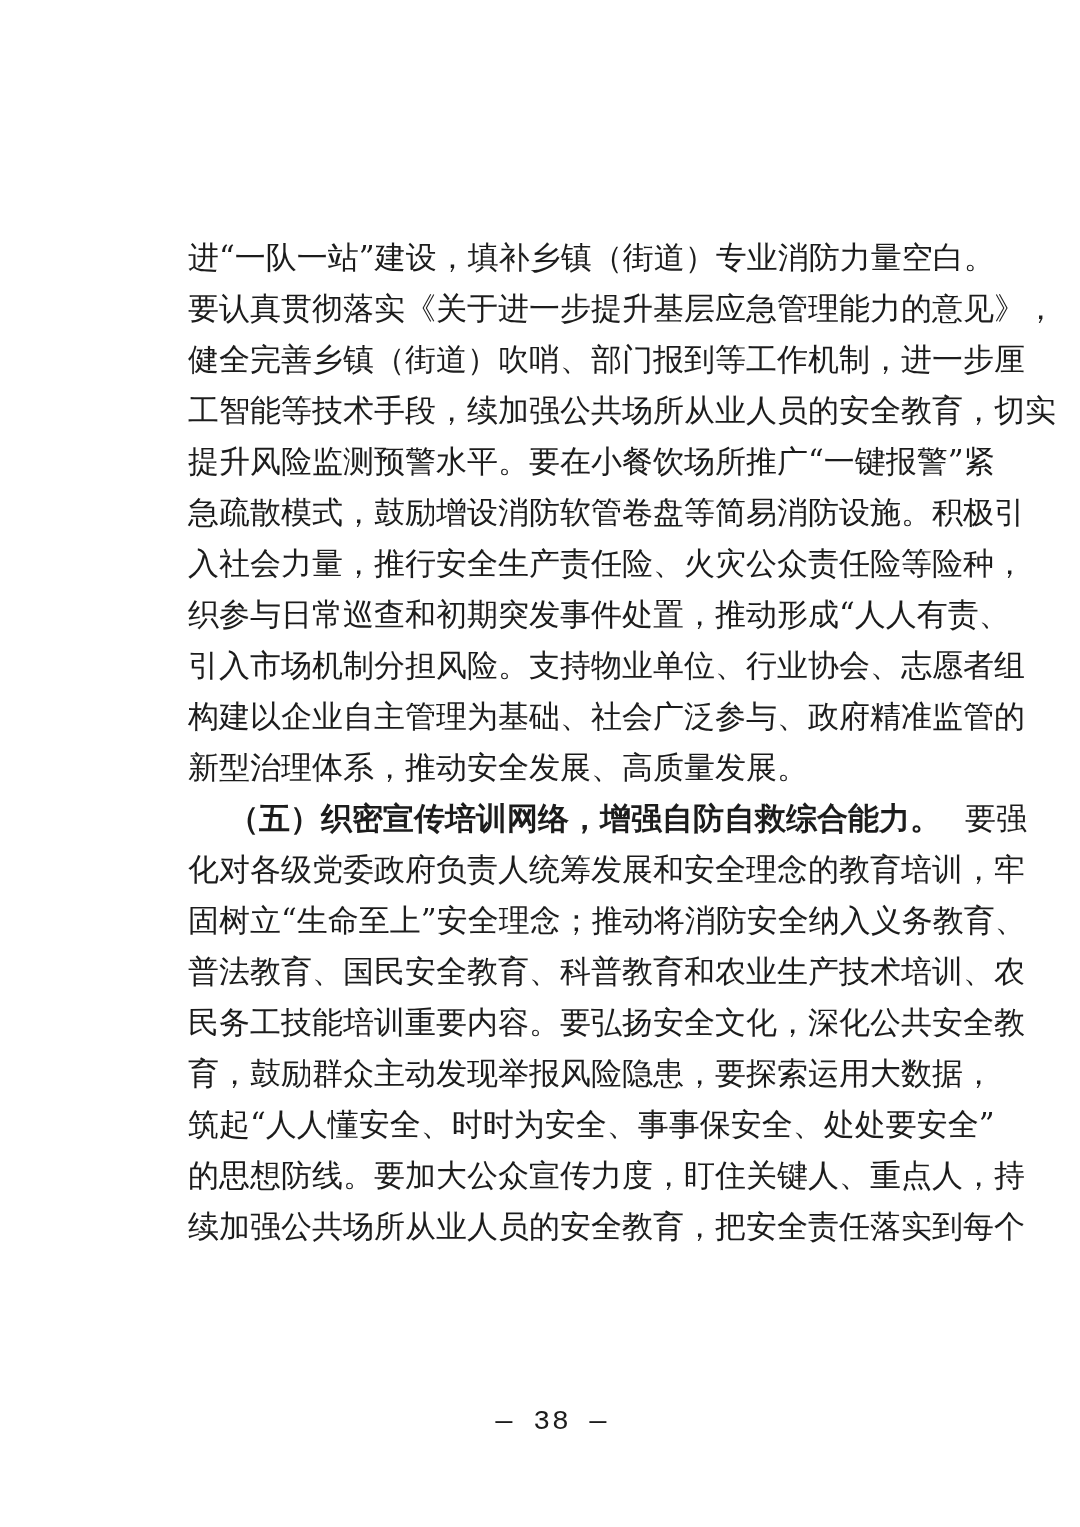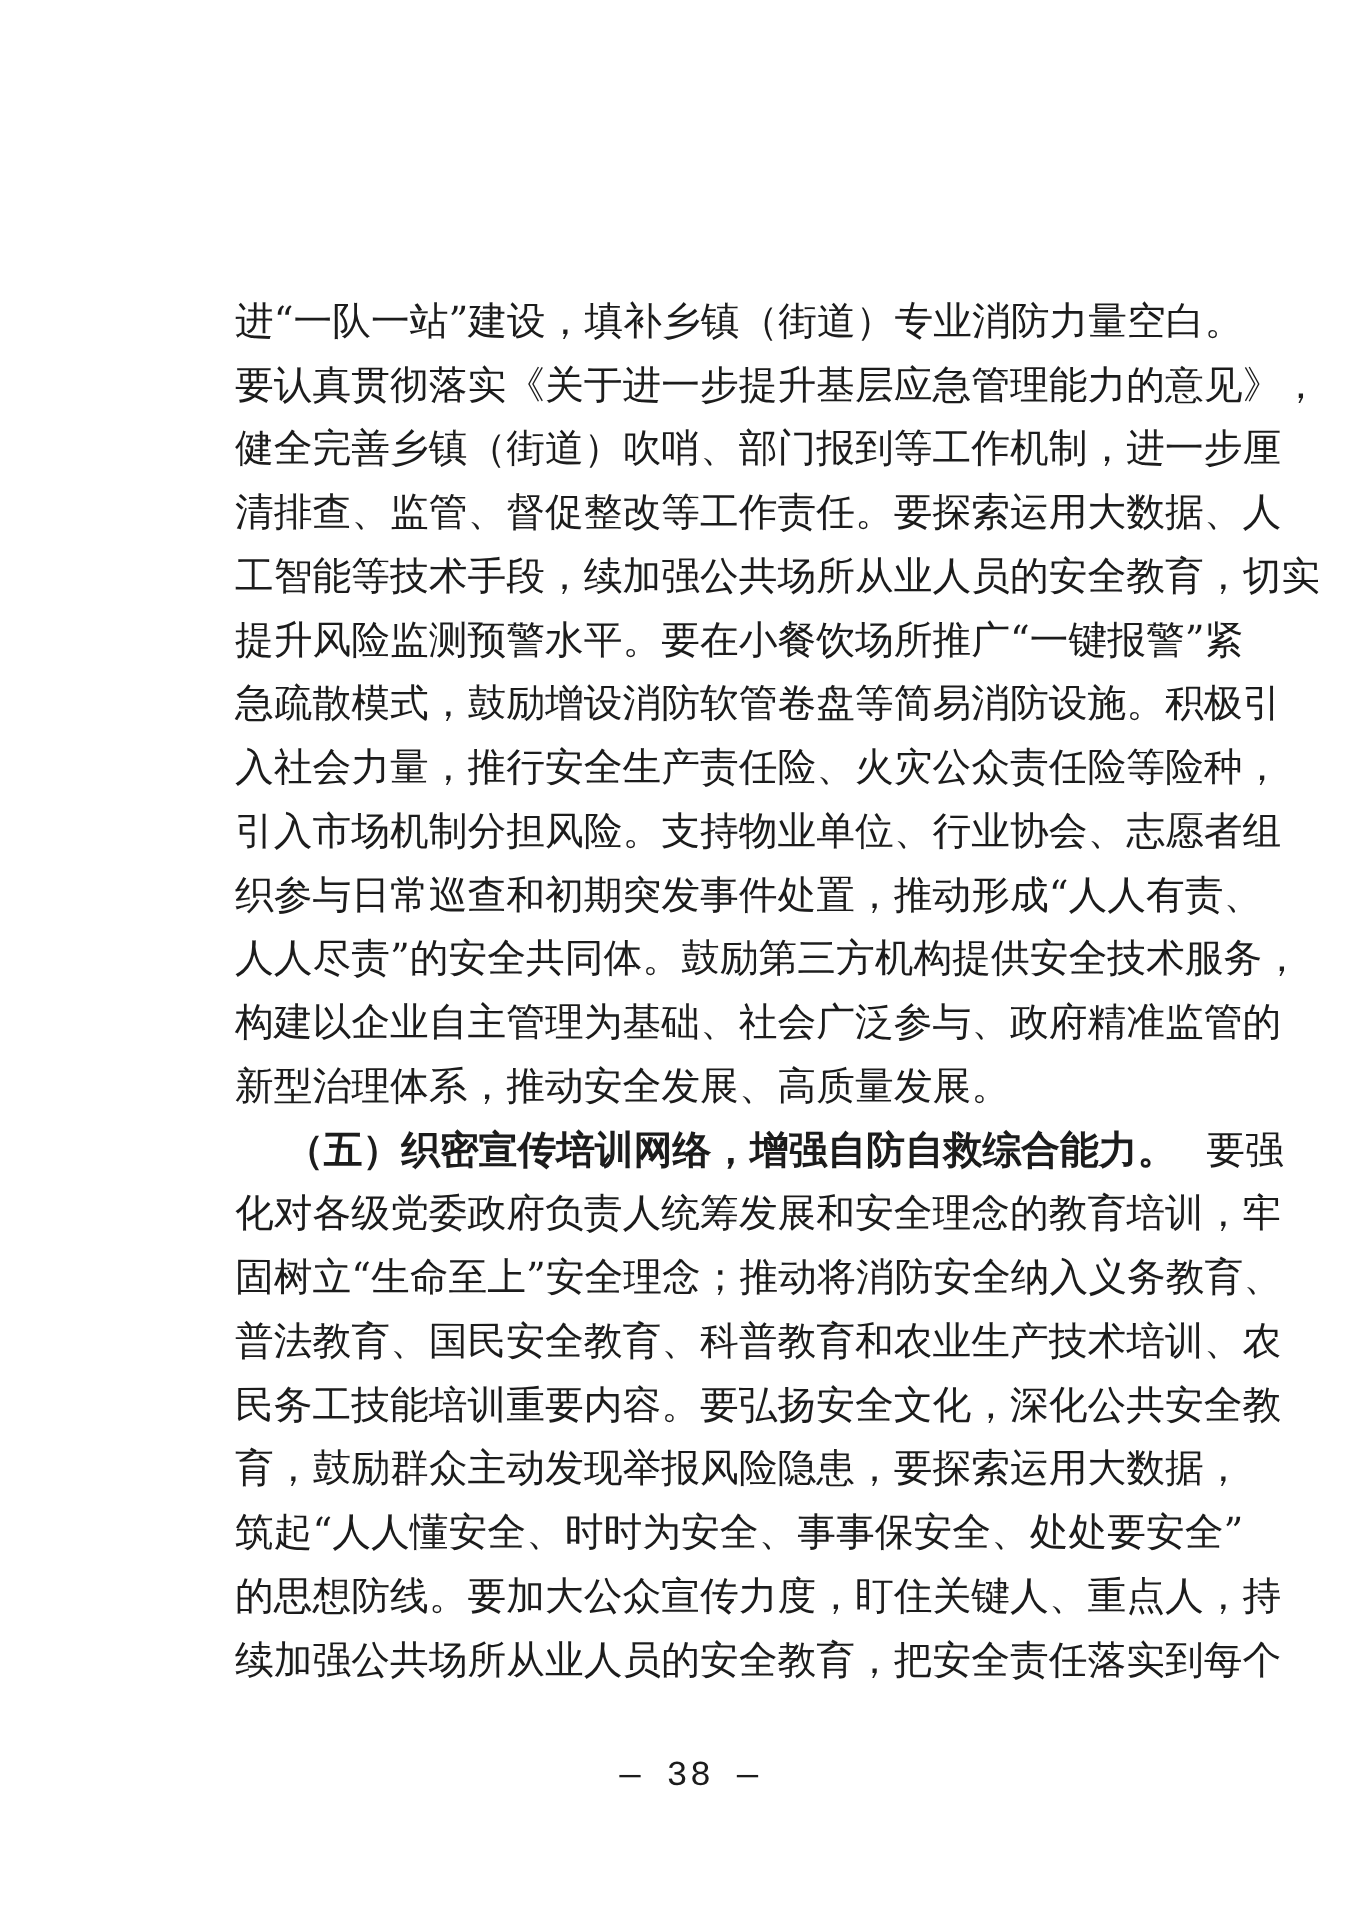--- a/index.html
+++ b/index.html
@@ -59,28 +59,26 @@
 </style>
 </head>
 <body>
 
 <div class="page">
 
   <div class="text-block" id="text-block">
       <div class="line"><span class="seg">进“一队一站”建设，填补乡镇（街道）专业消防力量空白。</span></div>
       <div class="line"><span class="seg">要认真贯彻落实《关于进一步提升基层应急管理能力的意见》，</span></div>
       <div class="line"><span class="seg">健全完善乡镇（街道）吹哨、部门报到等工作机制，进一步厘</span></div>
-      <div class="line"><span class="seg">清排查、监管、督促整改等工作责任。要探索运用大数据、人</span></div>
       <div class="line"><span class="seg">工智能等技术手段，续加强公共场所从业人员的安全教育，切实</span></div>
       <div class="line"><span class="seg">提升风险监测预警水平。要在小餐饮场所推广“一键报警”紧</span></div>
       <div class="line"><span class="seg">急疏散模式，鼓励增设消防软管卷盘等简易消防设施。积极引</span></div>
       <div class="line"><span class="seg">入社会力量，推行安全生产责任险、火灾公众责任险等险种，</span></div>
+      <div class="line"><span class="seg">织参与日常巡查和初期突发事件处置，推动形成“人人有责、</span></div>
       <div class="line"><span class="seg">引入市场机制分担风险。支持物业单位、行业协会、志愿者组</span></div>
-      <div class="line"><span class="seg">织参与日常巡查和初期突发事件处置，推动形成“人人有责、</span></div>
-      <div class="line"><span class="seg">人人尽责”的安全共同体。鼓励第三方机构提供安全技术服务，</span></div>
       <div class="line"><span class="seg">构建以企业自主管理为基础、社会广泛参与、政府精准监管的</span></div>
       <div class="line no-justify"><span class="seg">新型治理体系，推动安全发展、高质量发展。</span></div>
       <div class="line indent"><span class="seg bold">（五）织密宣传培训网络，增强自防自救综合能力。</span><span class="seg">要强</span></div>
       <div class="line"><span class="seg">化对各级党委政府负责人统筹发展和安全理念的教育培训，牢</span></div>
       <div class="line"><span class="seg">固树立“生命至上”安全理念；推动将消防安全纳入义务教育、</span></div>
       <div class="line"><span class="seg">普法教育、国民安全教育、科普教育和农业生产技术培训、农</span></div>
       <div class="line"><span class="seg">民务工技能培训重要内容。要弘扬安全文化，深化公共安全教</span></div>
       <div class="line"><span class="seg">育，鼓励群众主动发现举报风险隐患，要探索运用大数据，</span></div>
       <div class="line"><span class="seg">筑起“人人懂安全、时时为安全、事事保安全、处处要安全”</span></div>
       <div class="line"><span class="seg">的思想防线。要加大公众宣传力度，盯住关键人、重点人，持</span></div>

